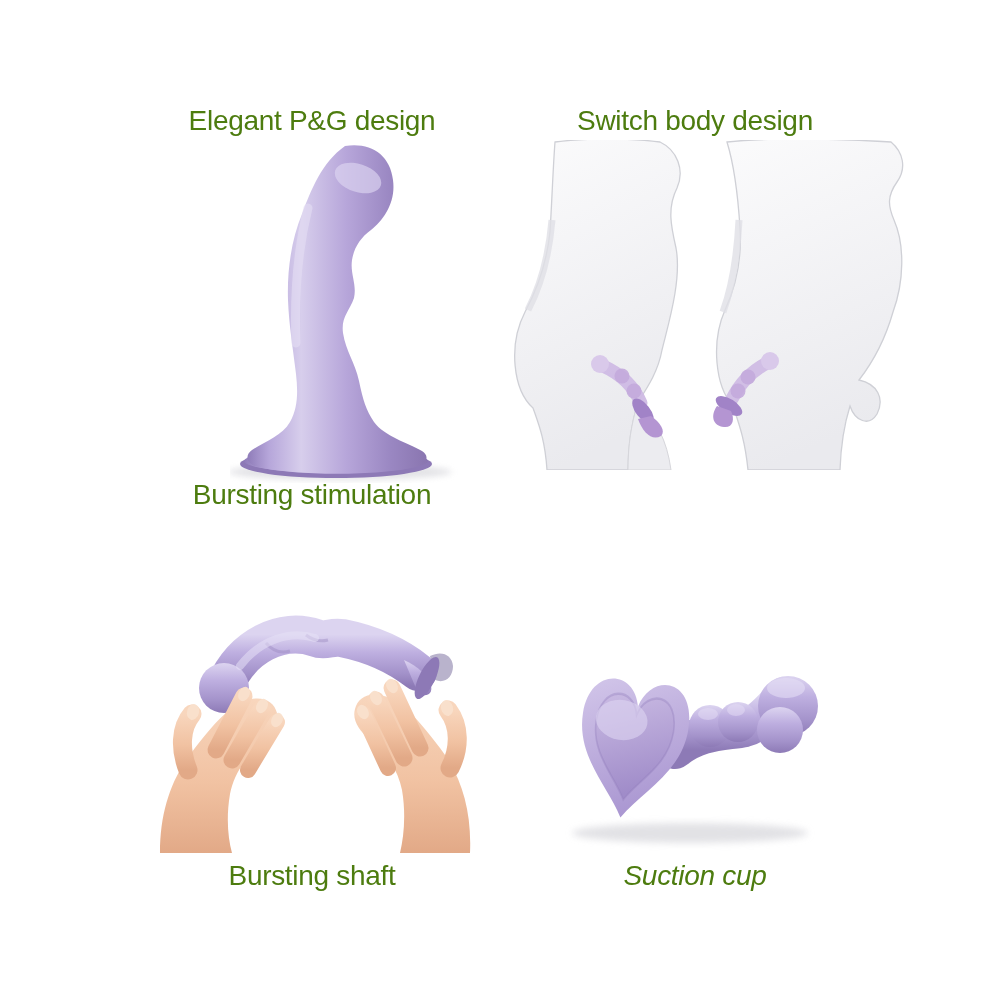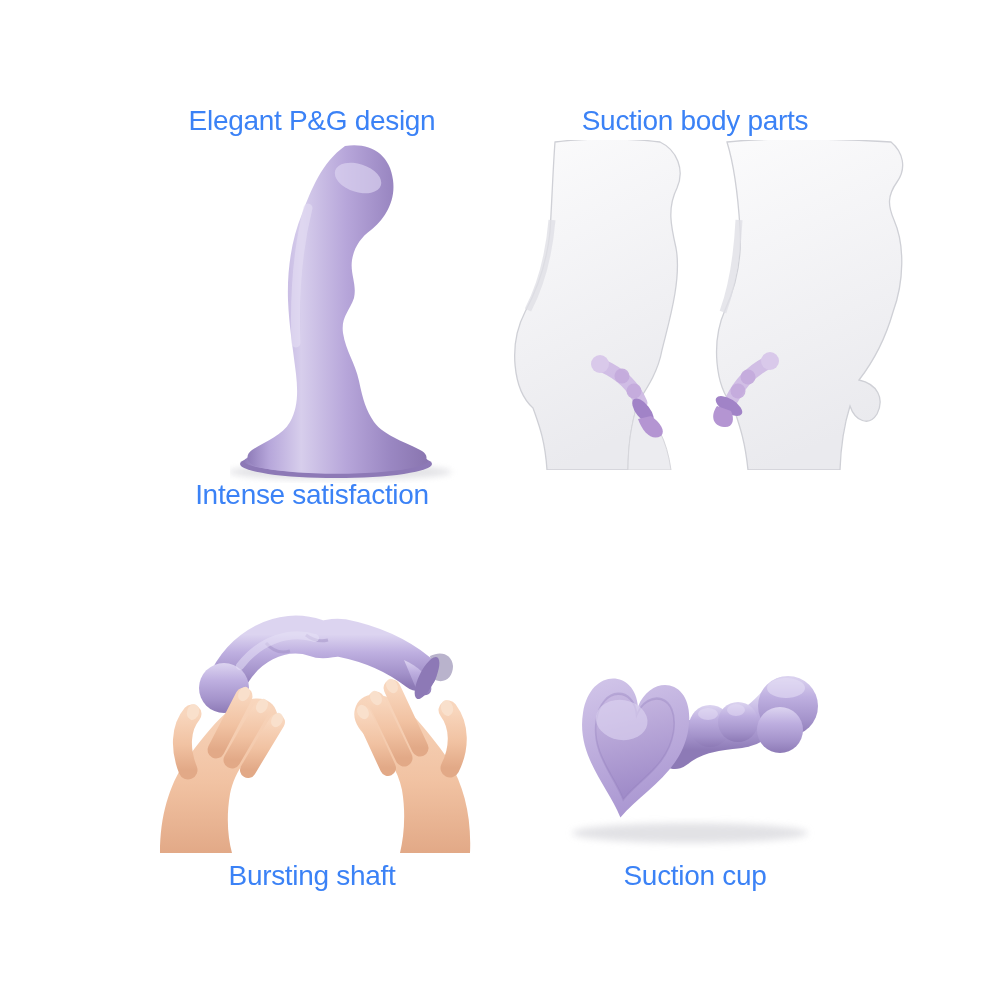--- a/index.html
+++ b/index.html
@@ -2,42 +2,42 @@
 <html><head>
 <meta charset="utf-8">
 <style>
   html,body{margin:0;padding:0;}
   body{
     width:1000px;height:1000px;background:#ffffff;position:relative;overflow:hidden;
     font-family:"Liberation Sans", sans-serif;
   }
   .stage{position:absolute;inset:0;}
   .txt{
-    position:absolute;text-align:center;color:#3b82f6;
+    position:absolute;text-align:center;color:#4d7c0f;
     font-size:28px;line-height:35px;letter-spacing:-0.3px;font-weight:400;
   }
   .title-left   {top:103px;left:62px;width:500px;}
   .title-right  {top:103px;left:445px;width:500px;}
   .caption-tl   {top:477px;left:162px;width:300px;}
   .caption-tr   {top:477px;left:515px;width:360px;}
   .caption-bl   {top:858px;left:162px;width:300px;}
-  .caption-br   {top:858px;left:515px;width:360px;}
+  .caption-br   {top:858px;left:515px;width:360px;font-style:italic;}
   .fig{position:absolute;}
   .fig-upright {left:230px;top:138px;}
   .fig-bodies  {left:495px;top:140px;}
   .fig-hands   {left:120px;top:588px;}
   .fig-suction {left:540px;top:620px;}
 </style>
 </head>
 <body>
 
 <div class="stage">
 
   <div class="txt title-left">Elegant P&amp;G design</div>
-  <div class="txt title-right">Suction body parts</div>
+  <div class="txt title-right">Switch body design</div>
 
   <svg class="fig fig-upright" width="230" height="345" viewBox="0 0 230 345">
     <defs>
       <linearGradient id="g1" x1="0" y1="0" x2="1" y2="0">
         <stop offset="0" stop-color="#8f7cb9"></stop>
         <stop offset="0.12" stop-color="#b6a6da"></stop>
         <stop offset="0.30" stop-color="#d7ceec"></stop>
         <stop offset="0.55" stop-color="#b7a6da"></stop>
         <stop offset="0.80" stop-color="#9a87c2"></stop>
         <stop offset="1" stop-color="#8a76b0"></stop>
@@ -230,17 +230,17 @@
       <path transform="translate(0 1) scale(0.63 0.93)" fill="url(#g4i)" d="
         M 0,-26 C -10,-56 -62,-52 -62,-14 C -62,22 -20,42 0,66
         C 20,42 62,22 62,-14 C 62,-56 10,-56 0,-26 Z"></path>
       <path transform="translate(0 1) scale(0.63 0.93)" fill="none" stroke="#8f7cba" stroke-width="2.5" opacity="0.35" d="
         M 0,-26 C -10,-56 -62,-52 -62,-14 C -62,22 -20,42 0,66
         C 20,42 62,22 62,-14 C 62,-56 10,-56 0,-26 Z"></path>
       <ellipse cx="-14" cy="-16" rx="26" ry="20" fill="#ded6f2" opacity="0.6"></ellipse>
     </g>
   </svg>
 
-  <div class="txt caption-tl">Intense satisfaction</div>
+  <div class="txt caption-tl">Bursting stimulation</div>
   <div class="txt caption-bl">Bursting shaft</div>
   <div class="txt caption-br">Suction cup</div>
 
 </div>
 
 </body></html>

